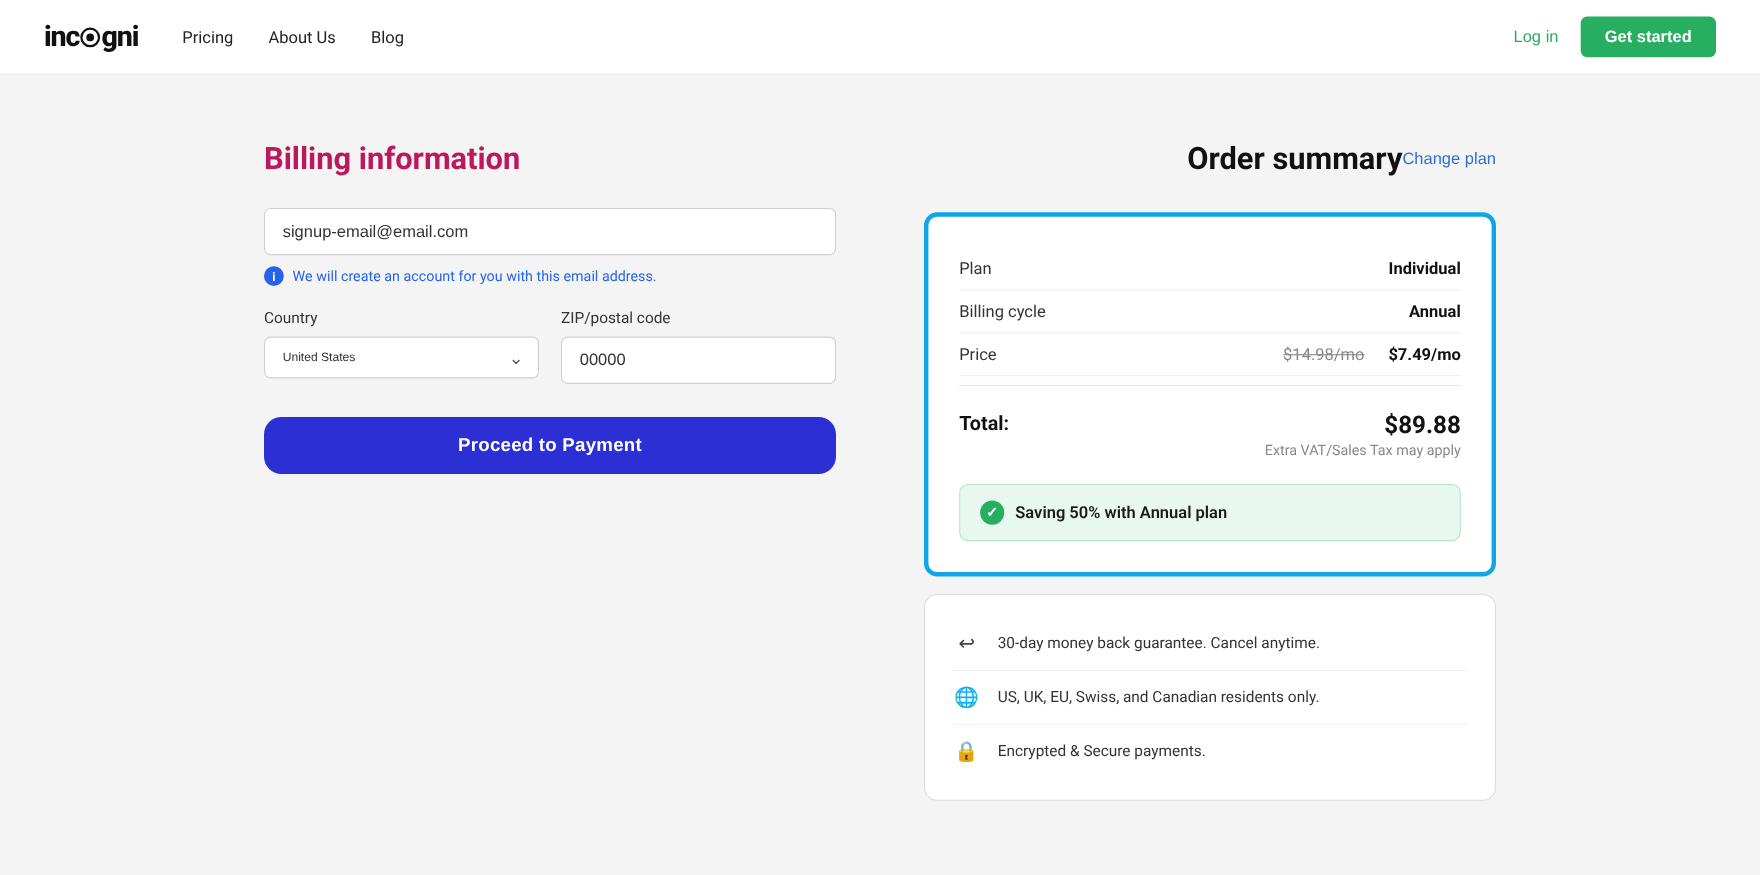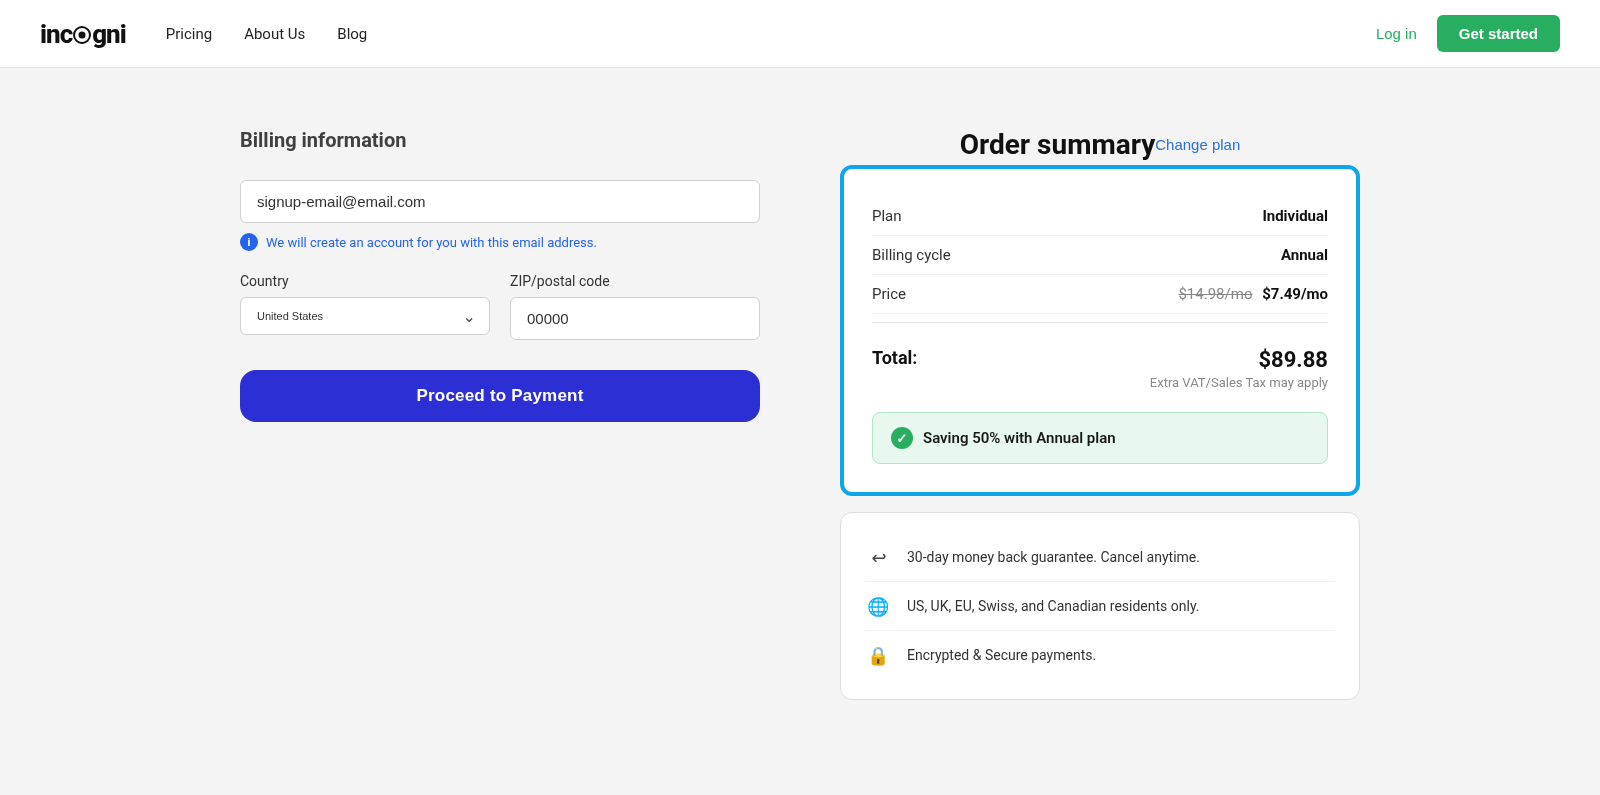--- a/index.html
+++ b/index.html
@@ -94,24 +94,24 @@
       padding: 60px 40px;
       gap: 80px;
     }
 
     
     .billing-section {
       flex: 1;
       max-width: 560px;
     }
     .billing-section h1 {
-      font-size: 20px;
+      font-size: 28px;
       font-weight: 700;
       margin-bottom: 28px;
-      color: #404040;
+      color: #be185d;
     }
     .form-label {
       display: block;
       font-size: 14px;
       color: #333;
       margin-bottom: 8px;
     }
     .form-input {
       width: 100%;
       padding: 12px 16px;
@@ -192,22 +192,22 @@
       letter-spacing: 0.2px;
     }
 
     
     .order-section {
       flex: 0 0 520px;
     }
     .order-header {
       display: flex;
       align-items: center;
-      justify-content: center;
-      margin-bottom: 4px;
+      justify-content: flex-end;
+      margin-bottom: 32px;
     }
     .order-header h2 {
       font-size: 28px;
       font-weight: 700;
       color: #111;
     }
     .change-plan-link {
       color: #2b6fda;
       font-size: 15px;
       font-weight: 400;
@@ -232,21 +232,21 @@
     }
     .order-row:not(:last-child) {
       border-bottom: 1px solid #f0f0f0;
     }
     .order-row .label { color: #333; font-weight: 400; }
     .order-row .value { font-weight: 700; color: #111; }
     .price-old {
       text-decoration: line-through;
       color: #888;
       font-weight: 400;
-      margin-right: 6px;
+      margin-right: 18px;
     }
     .price-new {
       color: #111;
       font-weight: 700;
     }
     .order-divider { border: none; border-top: 1px solid #e5e5e5; margin: 8px 0; }
     .total-row {
       display: flex;
       justify-content: space-between;
       align-items: flex-start;

